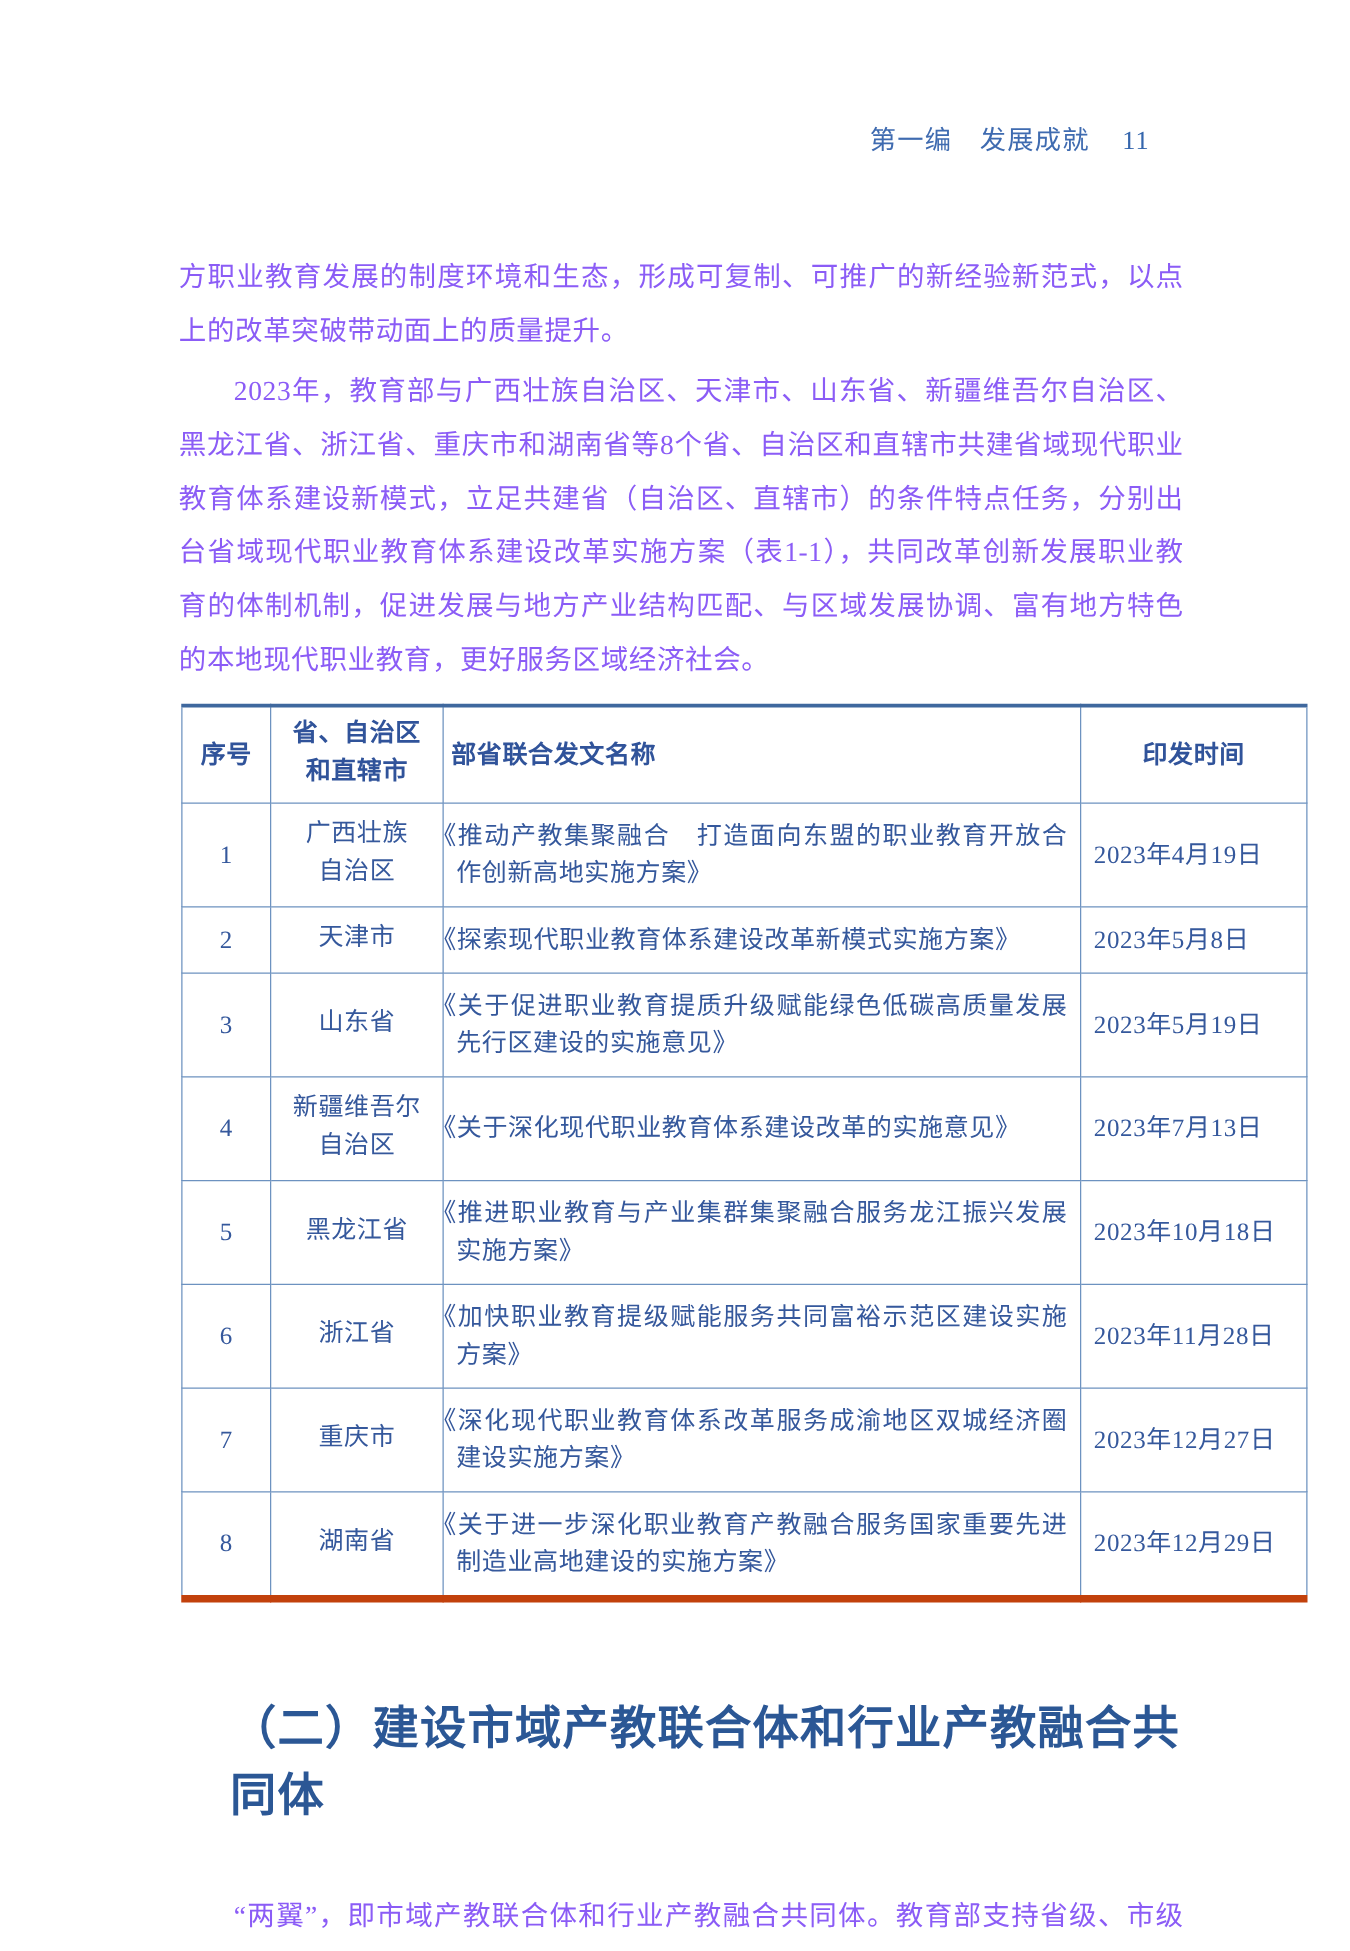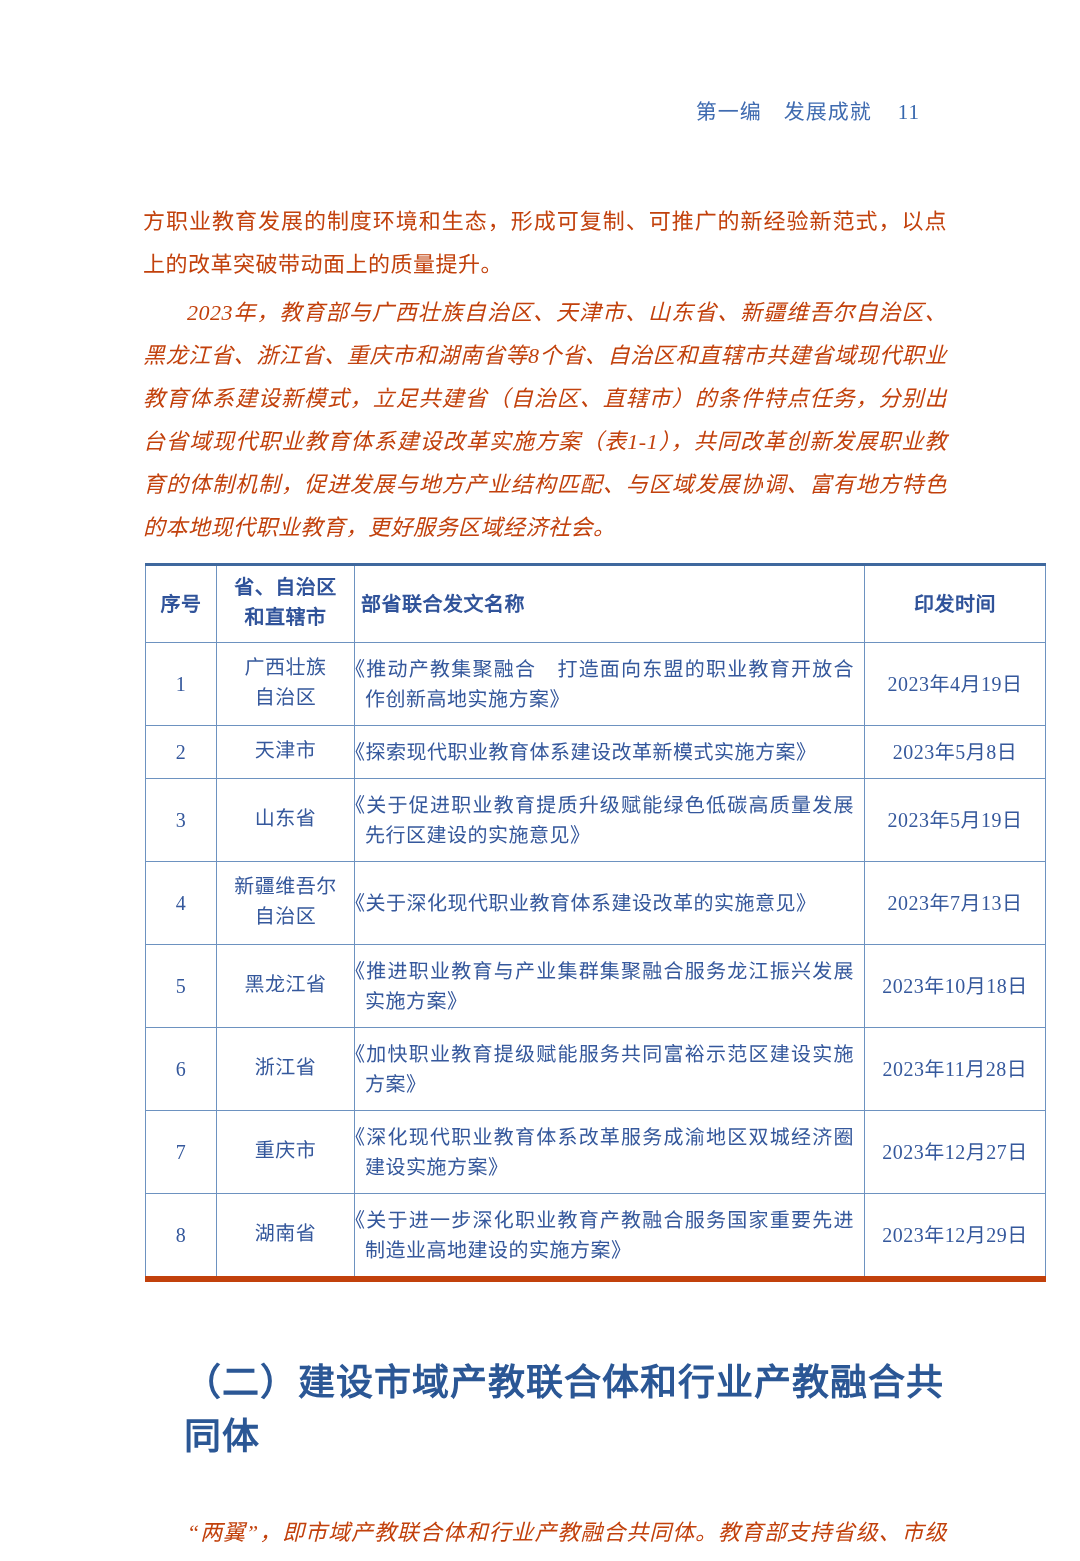--- a/index.html
+++ b/index.html
@@ -28,25 +28,25 @@
   }
   .header .pagenum {
     margin-left: 26px;
     color: #3566ad;
   }
   
   .para {
     margin: 0;
     font-size: 22px;
     line-height: 43px;
-    color: #c2410c;
+    color: #8b5cf6;
     text-align: justify;
     letter-spacing: 0.5px;
   }
-  .para.indent { text-indent: 2em; font-style: italic; }
+  .para.indent { text-indent: 2em; }
   .para.first { margin-top: 50px; }
   .para.second { margin-top: 5px; }
   .para.loose {
     line-height: 58px;
     margin-top: 44px;
   }
   
   .table-title {
     width: 872px;
     margin: 26px 0 0 2px;
@@ -77,21 +77,21 @@
   }
   table.policy th {
     font-weight: bold;
     text-align: center;
     padding: 8px 6px;
     color: #30539a;
   }
   .col-num  { width: 58px;  text-align: center; }
   .col-prov { width: 125px; text-align: center; }
   .col-name { width: 497px; text-align: left; }
-  .col-date { width: 168px; text-align: center; white-space: nowrap; }
+  .col-date { width: 168px; text-align: left; white-space: nowrap; }
   td.col-name {
     padding-left: calc(13px + 1em);
     text-indent: -1em;
     text-align: justify;
     margin-top: 35px;
   }
   .pre { white-space: pre-line; font-family: Liberation Mono, monospace; }
   
   .section-heading {
     margin: 70px 0 0 41px;

